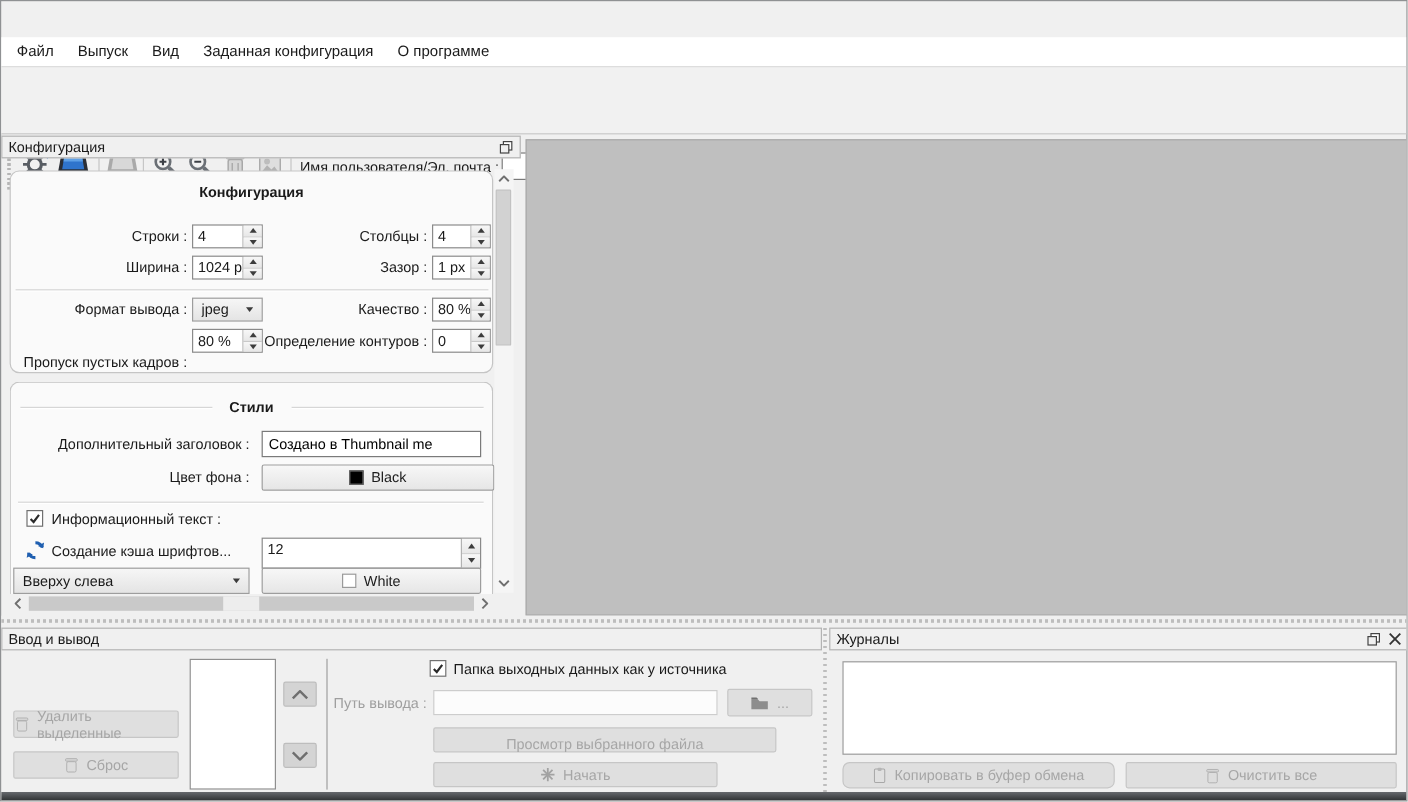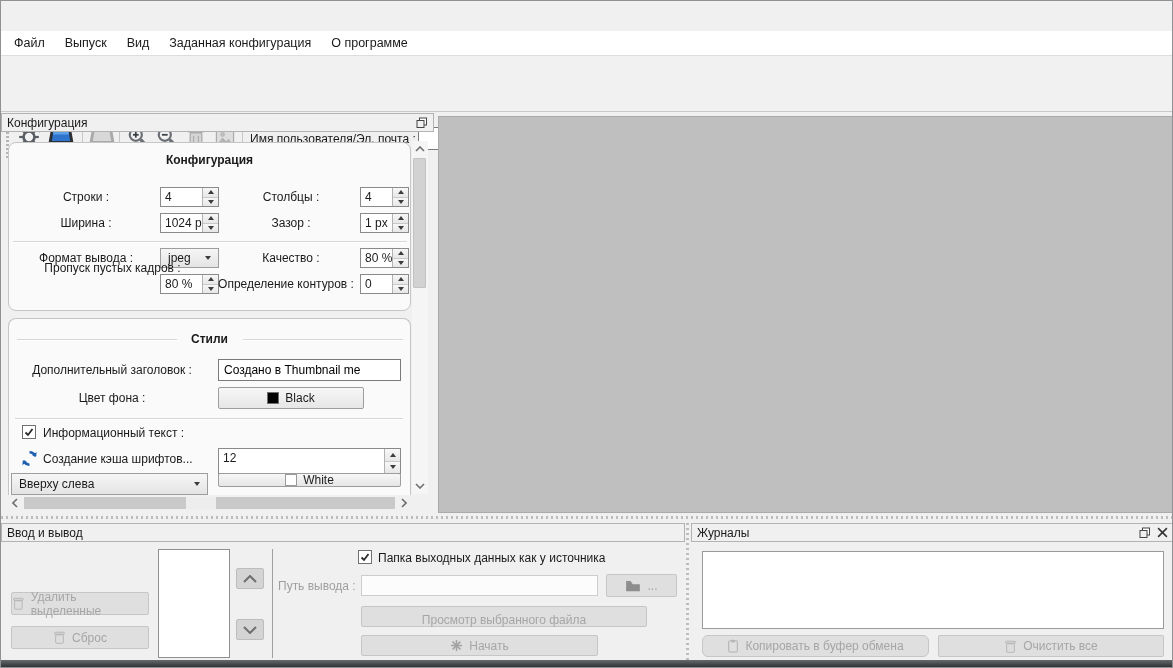--- a/index.html
+++ b/index.html
@@ -20,21 +20,21 @@
   
   .menubar { position:absolute; top:30px; left:0; right:0; height:24px; background:#ffffff; display:flex; align-items:center; padding-left:3px; }
   .menu-item { padding:4px 10px; font-size:12.5px; white-space:nowrap; }
   
   .toolbar { position:absolute; top:54px; left:0; right:0; height:57px; background:#f1f1f1; border-top:1px solid #dddddd; border-bottom:1px solid #c9c9c9; }
   .tb-handle { position:absolute; left:5px; top:64px; width:3px; height:38px;
     background-image:repeating-linear-gradient(180deg,#b5b5b5 0 2px, transparent 2px 4px); }
   .tb-btn { position:absolute; width:30px; height:30px; top:66px; display:flex; align-items:center; justify-content:center; border-radius:2px; }
   .tb-sep { position:absolute; top:62px; width:1px; height:42px; background:#c6c6c6; }
   .lbl { position:absolute; white-space:nowrap; font-size:12px; }
-  .lbl.right { text-align:center; }
+  .lbl.right { text-align:right; }
   .gray { color:#9f9f9f; }
   .text-input { position:absolute; background:#fff; border:1px solid #7a7a7a; font:12px "Liberation Sans",sans-serif; padding:2px 5px; outline:none; }
   .text-input:disabled, .text-input.off { background:#fcfcfc; border-color:#cdcdcd; color:#9f9f9f; }
   .cb { position:absolute; width:14px; height:14px; background:#fff; border:1px solid #707070; display:flex; align-items:center; justify-content:center; }
   .cb.disabled { border-color:#bdbdbd; }
   .btn { position:absolute; display:flex; align-items:center; justify-content:center; gap:6px;
     background:linear-gradient(#f7f7f7,#e6e6e6); border:1px solid #9d9d9d; border-radius:2px; font-size:12px; color:#1c1c1c; }
   .btn.disabled { background:#dfdfdf; border-color:#c6c6c6; color:#a6a6a6; }
   
   .panel-hdr { position:absolute; height:19px; background:#f0f0f0; border:1px solid #b3b3b3; display:flex; align-items:center; padding:0 5px; font-size:12px; }
@@ -263,21 +263,21 @@
     <div class="sbtns">
         <div class="sbtn up">
           <div class="tri-up"></div>
         </div>
         <div class="sbtn">
           <div class="tri-dn"></div>
         </div>
       </div>
   </div>
 
-  <span class="lbl right" style="left:12px; top:260px; width:143px;margin-left:28px;">Пропуск пустых кадров :</span>
+  <span class="lbl right" style="left:12px; top:294px; width:143px;">Пропуск пустых кадров :</span>
   <div class="spin" style="left:159px; top:273px; width:59px;">
     <div class="sval">80 %</div>
     <div class="sbtns">
         <div class="sbtn up">
           <div class="tri-up"></div>
         </div>
         <div class="sbtn">
           <div class="tri-dn"></div>
         </div>
       </div>
@@ -297,21 +297,21 @@
 
   <div class="groupbox" style="left:7px; top:317px; width:403px; height:177px; border-bottom:0; border-radius:8px 8px 0 0;"></div>
   <div class="hr" style="left:16px; top:338px; width:160px;"></div>
   <div class="gb-heading" style="position:absolute; left:7px; top:331px; width:403px;">Стили</div>
   <div class="hr" style="left:242px; top:338px; width:160px;"></div>
 
   <span class="lbl right" style="left:15px; top:362px; width:192px;">Дополнительный заголовок :</span>
   <input class="text-input" style="left: 217px; top: 358px; width: 183px; height: 22px;" value="Создано в Thumbnail me">
 
   <span class="lbl right" style="left:15px; top:390px; width:192px;">Цвет фона :</span>
-  <div class="btn" style="left:217px; top:386px; width:146px; height:22px;">
+  <div class="btn" style="left:217px; top:386px; width:194px; height:22px;">
     <span class="swatch" style="background:#000;"></span>
     <span>Black</span>
   </div>
 
   <div class="hr" style="left:14px; top:417px; width:388px;"></div>
 
   <div class="cb" style="left:21px; top:424px;">
     <svg width="10" height="10" viewBox="0 0 10 10">
       <polyline points="1.5,5.5 4,8 8.5,2" fill="none" stroke="#2b2b2b" stroke-width="1.8"></polyline>
     </svg>
@@ -334,21 +334,21 @@
         <div class="sbtn">
           <div class="tri-dn"></div>
         </div>
       </div>
   </div>
 
   <div class="combo" style="left:10px; top:472px; width:197px; height:22px;">
     <div class="cval">Вверху слева</div>
     <div class="tri-dn"></div>
   </div>
-  <div class="btn" style="left:217px; top:472px; width:183px; height:14px;">
+  <div class="btn" style="left:217px; top:472px; width:183px; height:22px;">
     <span class="swatch" style="background:#fff; border-color:#9a9a9a;"></span>
     <span>White</span>
   </div>
 
   <div style="position:absolute; left:411px; top:140px; width:16px; height:353px; background:#f5f5f5;">
     <div class="sb-chev" style="height:16px;">
       <svg width="10" height="6" viewBox="0 0 10 6">
           <polyline points="1,5 5,1 9,5" fill="none" stroke="#6f6f6f" stroke-width="1.6"></polyline>
         </svg>
     </div>

